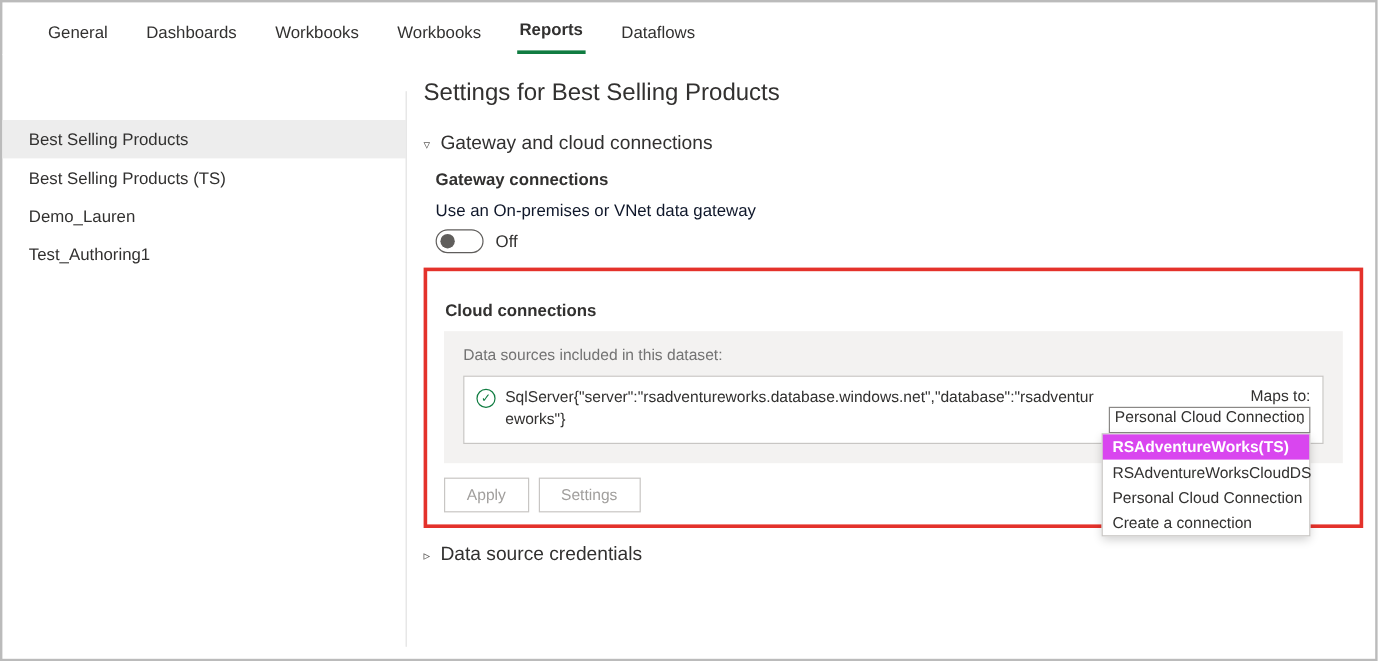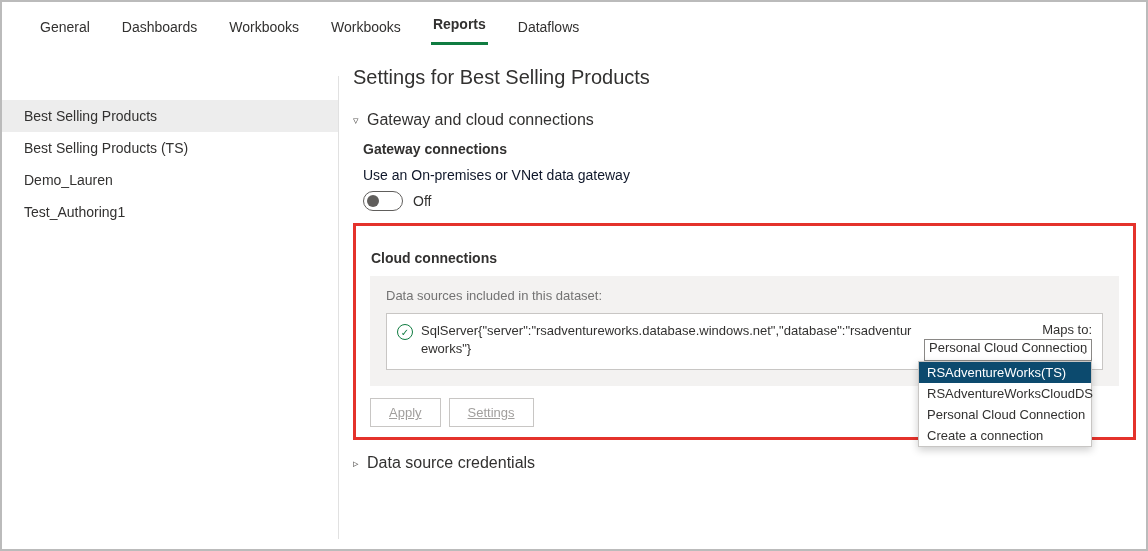--- a/index.html
+++ b/index.html
@@ -211,36 +211,36 @@
     z-index: 10;
     text-align: left;
   }
   .dropdown-list .opt {
     padding: 3px 8px;
     font-size: 13px;
     cursor: pointer;
     white-space: nowrap;
   }
   .dropdown-list .opt.sel {
-    background: #0c4a6e;
+    background: #d946ef;
     color: #fff;
+    font-weight: bold;
   }
   .btn-row {
     display: flex;
     gap: 8px;
     margin-top: 4px;
   }
   .btn {
     padding: 6px 18px;
     border: 1px solid #c8c6c4;
     background: #fff;
     color: #a19f9d;
     font-size: 13px;
     cursor: default;
-    text-decoration: underline;
   }
 </style>
 </head>
 <body>
 
 <div class="tabs" id="tabs">
     <div class="tab">General</div>
     <div class="tab">Dashboards</div>
     <div class="tab">Workbooks</div>
     <div class="tab">Workbooks</div>

